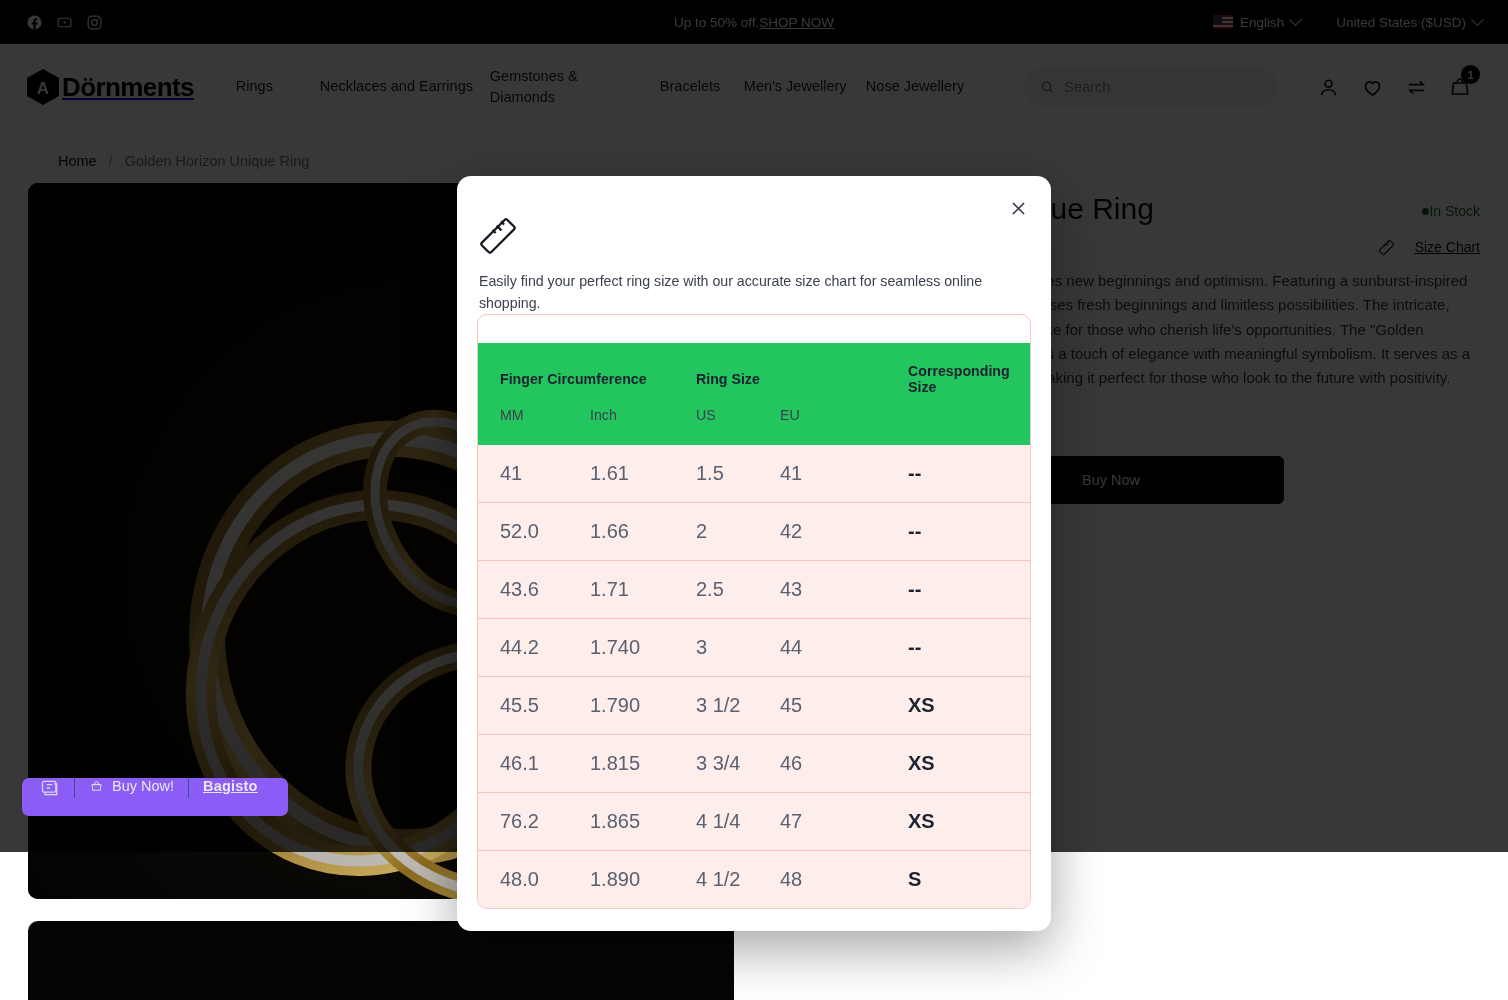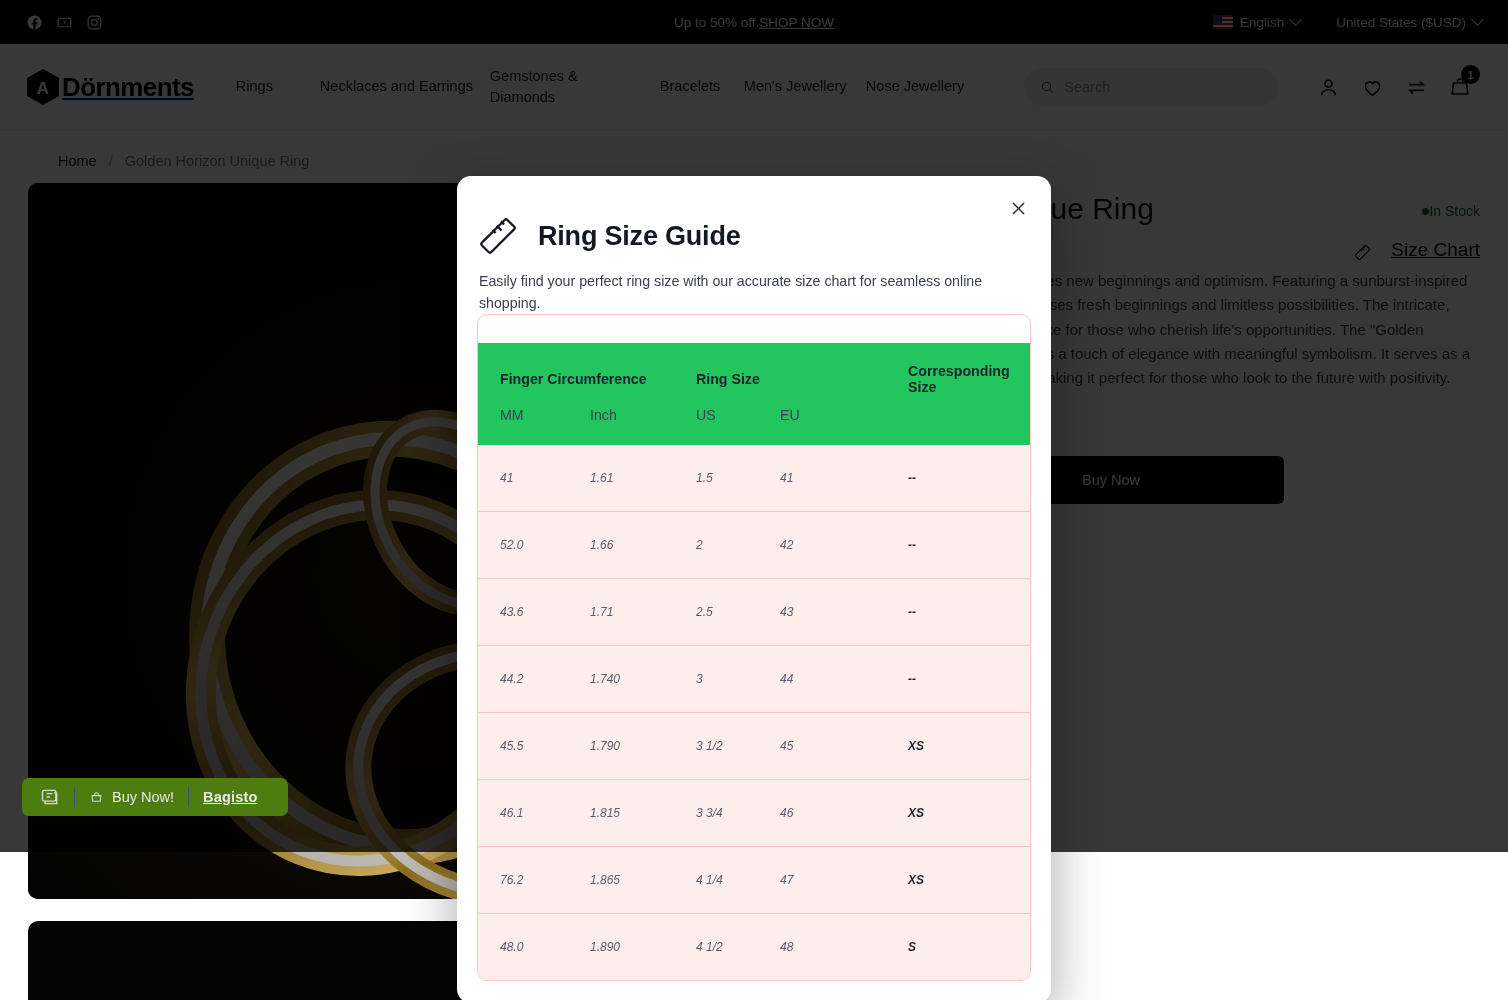--- a/index.html
+++ b/index.html
@@ -105,40 +105,40 @@
   }
   .ringimg { position: absolute; inset: 0; }
 
   .info { flex: 1; padding-top: 8px; position: relative; }
   .info-top { display: flex; align-items: flex-start; }
   .ptitle { font-size: 30px; color: #111; font-weight: 400; line-height: 1.2; }
   .stock { margin-left: auto; display: flex; align-items: center; gap: 0; font-size: 14px; color: #1a6b2c; padding-top: 12px; }
   .dot { width: 7px; height: 7px; border-radius: 50%; background: #1a6b2c; }
   .sizechart {
     position: absolute; right: 0; top: 56px;
-    display: flex; align-items: flex-end; gap: 20px; font-size: 19px; color: #111;
+    display: flex; align-items: flex-start; gap: 20px; font-size: 14px; color: #111;
   }
   .sizechart .lbl { text-decoration: underline; }
   .desc { margin-top: 42px; font-size: 15px; line-height: 1.62; color: #3a3a3a; max-width: 700px; }
   .actions { margin-top: 66px; display: flex; gap: 18px; }
   .qty {
     width: 148px; height: 48px; border: 1px solid #cfcfcf; border-radius: 6px;
   }
   .buynow {
     flex: 1; max-width: 346px; height: 48px; background: #000; color: #fff;
     border: 0; border-radius: 6px; font-size: 14.5px; font-family: inherit;
     display: flex; align-items: center; justify-content: center;
   }
   .share { margin-top: 32px; display: flex; align-items: center; gap: 12px; font-size: 15px; color: #333; }
 
   
   .bagisto {
     position: absolute; left: 22px; bottom: 36px; z-index: 60;
-    height: 38px; background: #4d7c0f; border-radius: 7px;
-    display: flex; align-items: center; color: #e8e8ea;
+    height: 38px; background: #8b5cf6; border-radius: 7px;
+    display: flex; align-items: flex-start; color: #e8e8ea;
     padding: 0 16px; gap: 0; font-size: 14.5px;
   }
   .bag-seg { display: flex; align-items: center; gap: 8px; padding: 0 14px; }
   .bag-seg:first-child { padding-left: 2px; }
   .bag-sep { width: 1px; height: 20px; background: #41507c; }
   .bag-brand { font-weight: 700; letter-spacing: .2px; text-decoration: underline; }
 
   
   .modal {
     position: absolute; z-index: 100;
@@ -163,21 +163,21 @@
   .hdr-row1 td { padding: 20px 0 0 0; font-weight: 700; color: #1c2230; font-size: 14.2px; }
   .hdr-row2 td { padding: 12px 0 22px 0; color: #3b4150; font-size: 14.2px; }
   table.size td.c1 { padding-left: 22px; width: 112px; }
   table.size td.c2 { width: 106px; }
   table.size td.c3 { width: 84px; }
   table.size td.c4 { width: 128px; }
   table.size td.c5 { text-align: left; }
   .hdr-row1 td.c1 { padding-left: 22px; }
   tbody tr { background: #fdeeeb; }
   tbody td {
-    padding: 26px 0; color: #5b6070; border-top: 1px solid #f8c4bd; font-size: 12px; font-style: italic;
+    padding: 17px 0; color: #5b6070; border-top: 1px solid #f8c4bd; font-size: 20px;
   }
   tbody tr:first-child td { border-top: 0; }
   tbody td.bold { color: #1c2230; font-weight: 700; }
   .table-shell { border-radius: 10px; overflow: hidden; border: 1px solid #f7c9c2; }
 </style>
 </head>
 <body>
 
 <div class="page">
 
@@ -397,21 +397,20 @@
       <svg width="19" height="19" viewBox="0 0 24 24" fill="none" stroke="currentColor" stroke-width="2">
           <path d="M5 5l14 14M19 5L5 19"></path>
         </svg>
     </button>
 
     <div class="modal-head">
       <svg width="40" height="40" viewBox="0 0 24 24" fill="none" stroke="#141820" stroke-width="1.35">
         <rect x="1.2" y="8" width="21.6" height="8" rx="1.2" transform="rotate(-45 12 12)"></rect>
         <path d="M8.7 8.3l1.9 1.9M11.2 5.8l2.9 2.9M13.8 3.2l1.9 1.9"></path>
       </svg>
-      <div class="modal-title">Ring Size Guide</div>
     </div>
 
     <p class="modal-sub">Easily find your perfect ring size with our accurate size chart for seamless online shopping.</p>
 
     <div class="table-shell">
       <table class="size">
         <thead class="thead-wrap">
           <tr class="hdr-row1">
             <td class="c1" colspan="2">Finger Circumference</td>
             <td class="c3" colspan="2">Ring Size</td>

